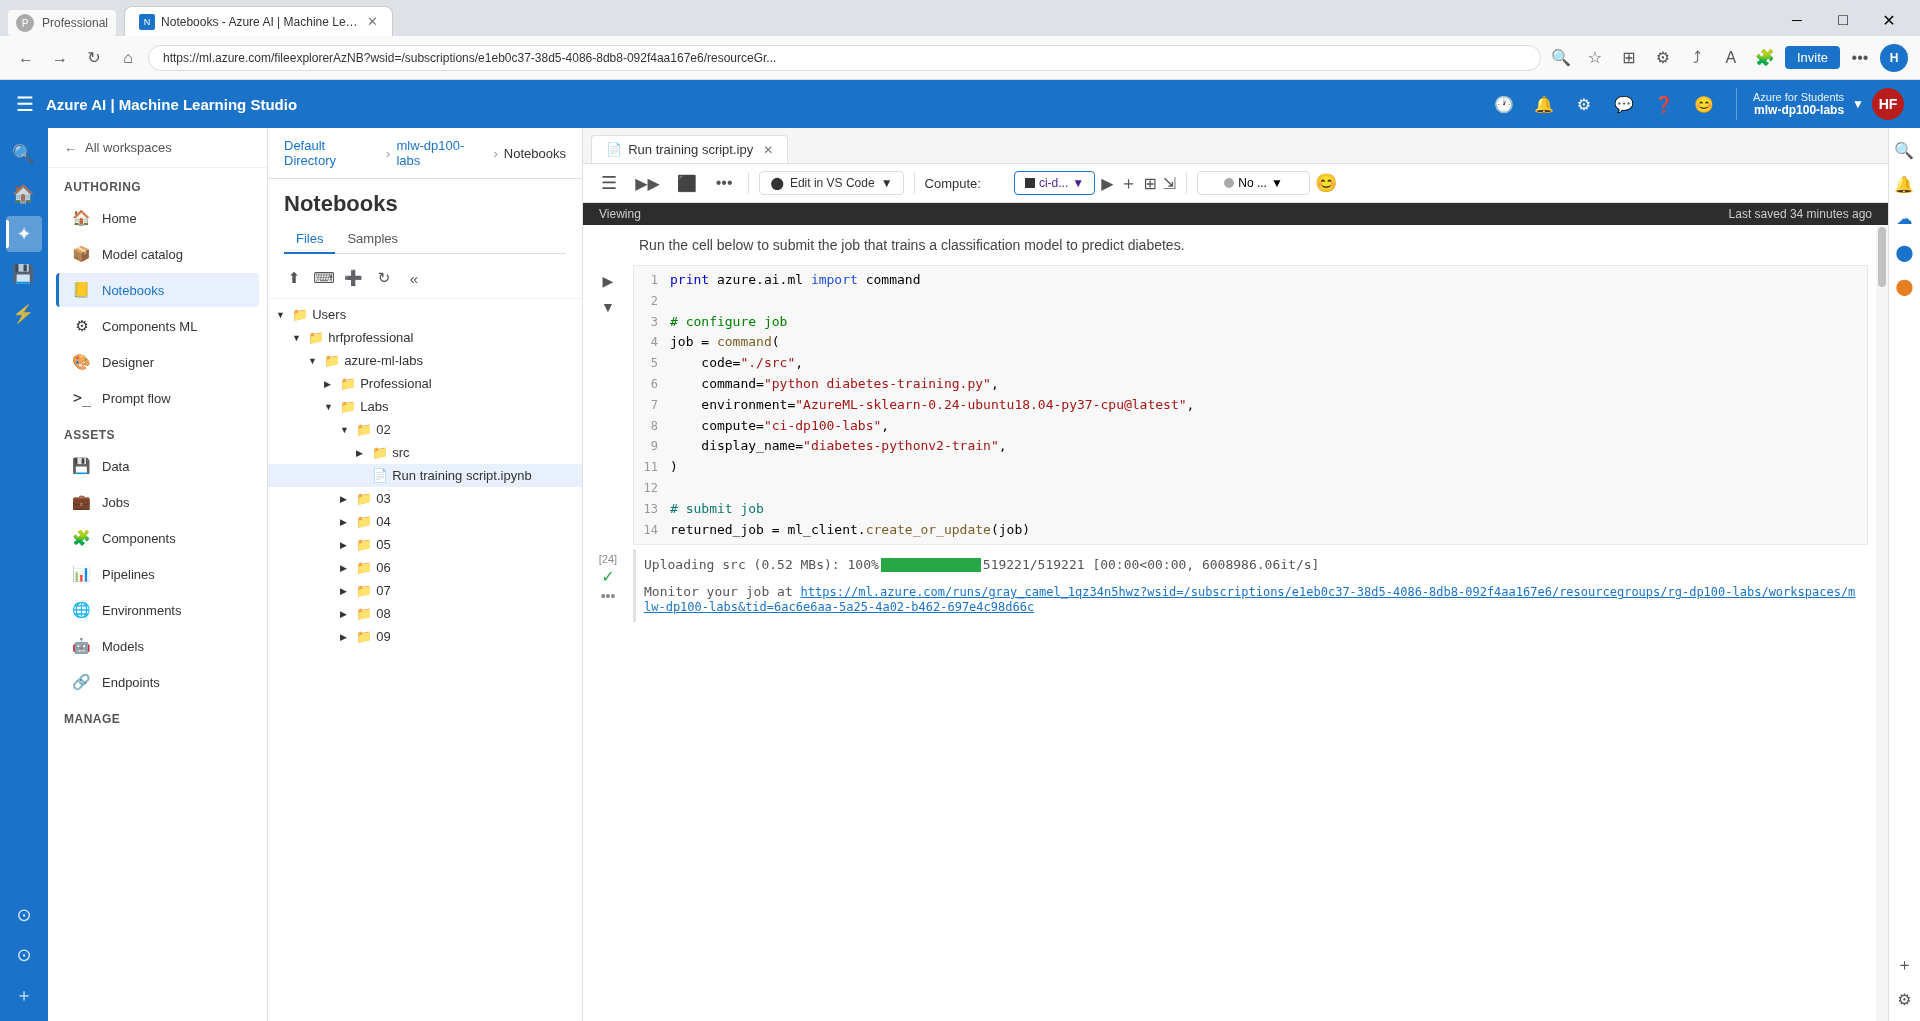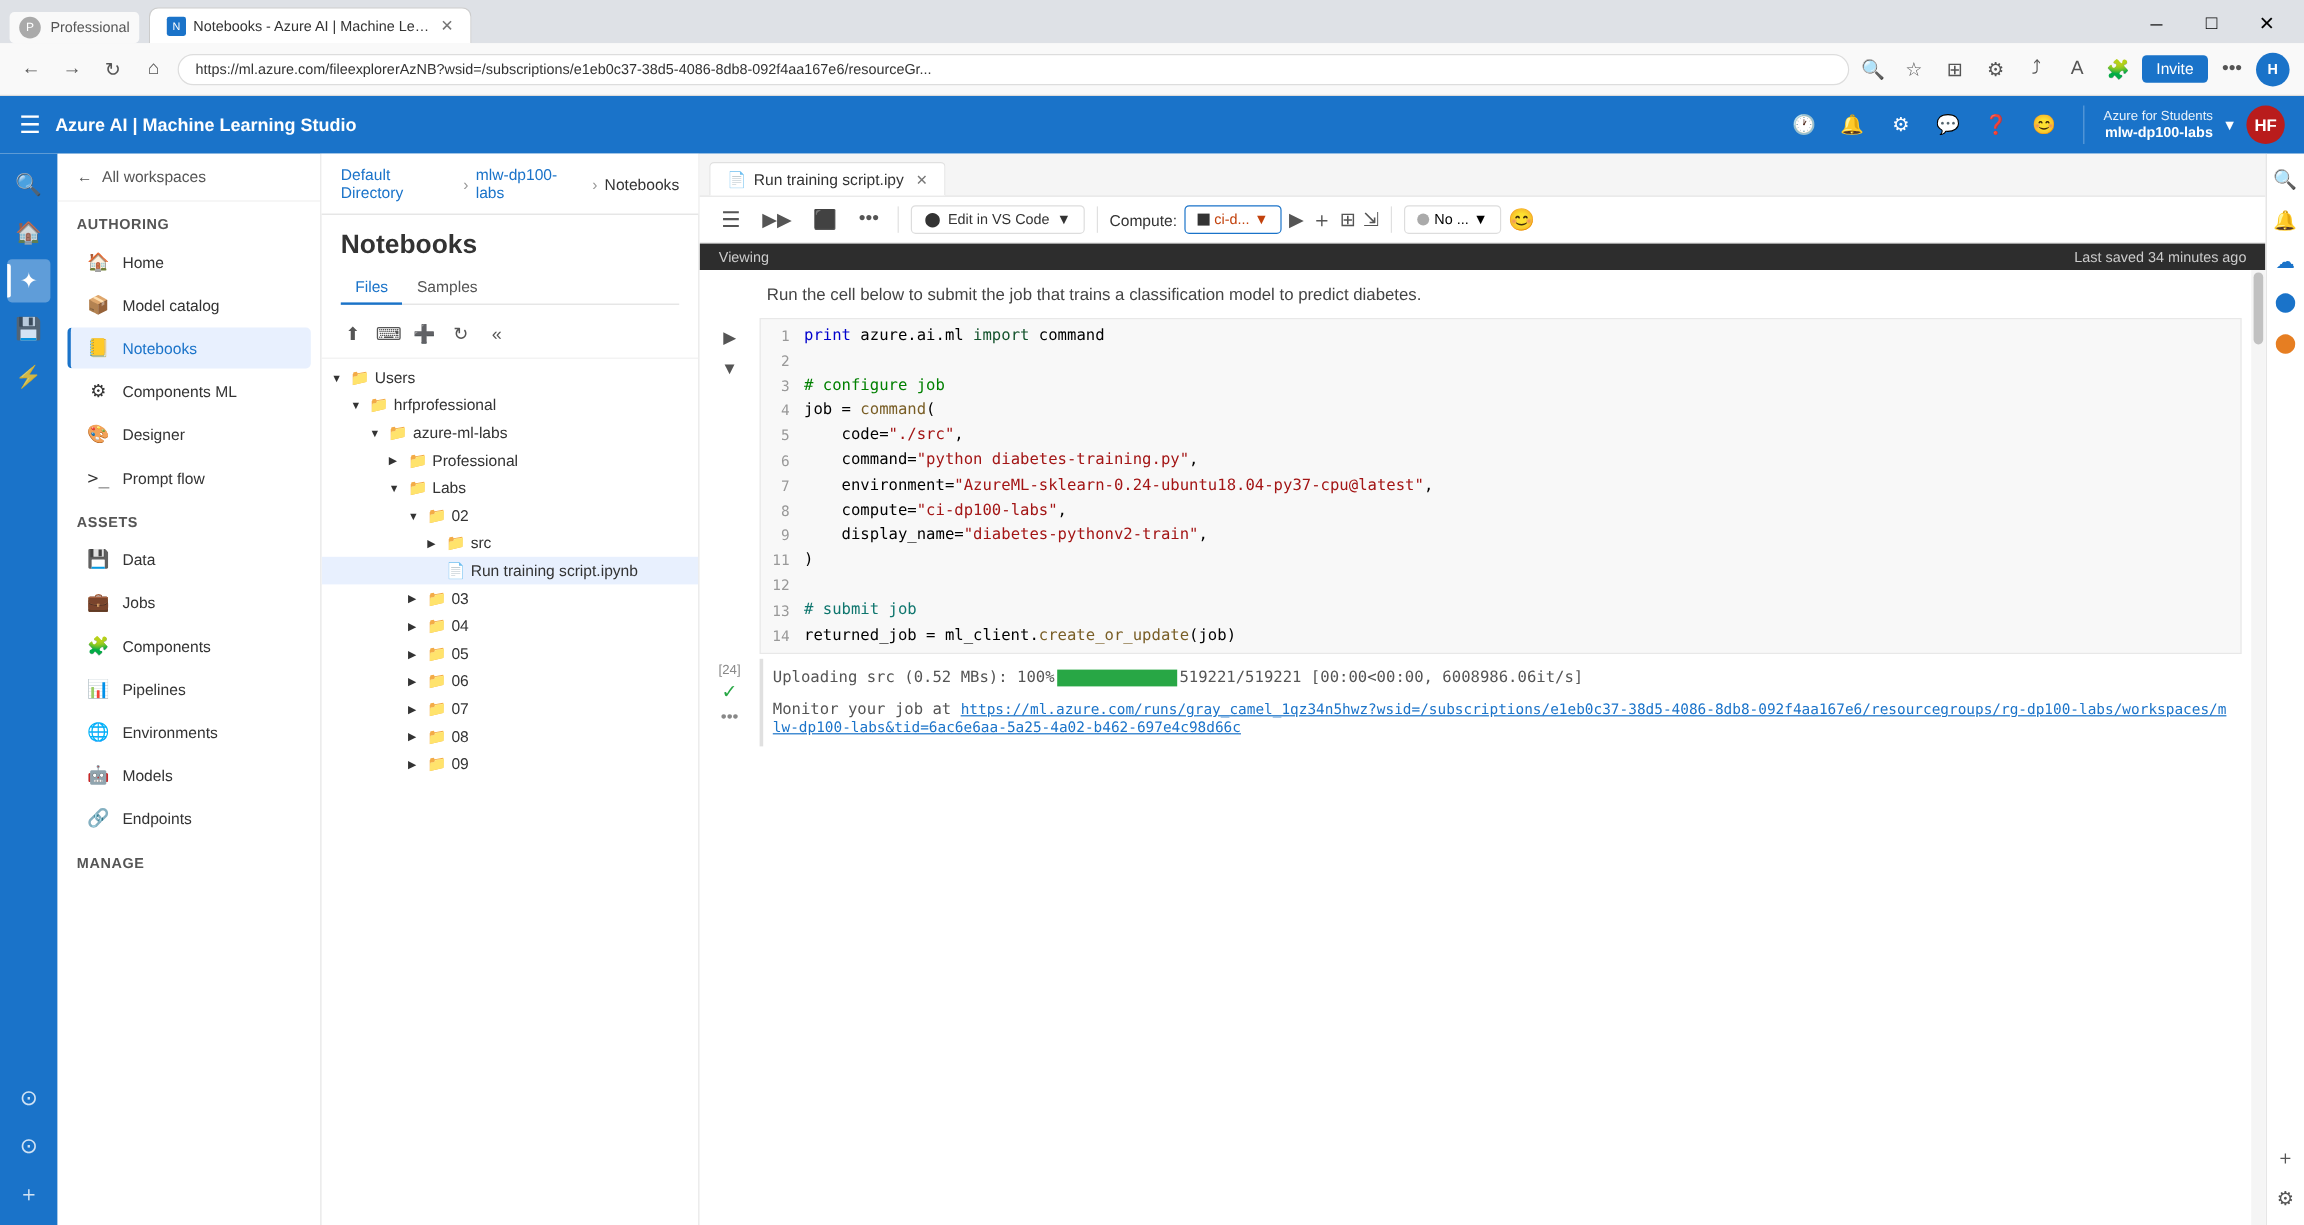--- a/index.html
+++ b/index.html
@@ -295,31 +295,31 @@
       <button style="background:transparent;border:none;font-size:16px;cursor:pointer;color:#555;padding:2px 6px;">⬛</button>
       <button style="background:transparent;border:none;font-size:16px;cursor:pointer;color:#555;padding:2px 6px;">•••</button>
       <div style="width:1px;height:22px;background:#e0e0e0;margin:0 4px;"></div>
       <button style="display:flex;align-items:center;gap:6px;padding:4px 10px;border:1px solid #ddd;border-radius:4px;cursor:pointer;font-size:12px;background:white;color:#333;">
         <span>⬤</span>
         <span>Edit in VS Code</span>
         <span>▼</span>
       </button>
       <div style="width:1px;height:22px;background:#e0e0e0;margin:0 4px;"></div>
       <span style="font-size:13px;color:#333;font-weight:500;">Compute:</span>
-      <div style="display:flex;align-items:center;gap:4px;padding:4px 10px;border:1px solid #1a73c9;border-radius:4px;cursor:pointer;font-size:12px;background:white;color:#c2410c;min-width:80px;">
+      <div style="display:flex;align-items:center;gap:4px;padding:4px 10px;border:1px solid #1a73c9;border-radius:4px;cursor:pointer;font-size:12px;background:white;color:#4c1d95;min-width:80px;margin-left:27px;">
         <span style="width:10px;height:10px;background:#333;border-radius:50;"></span>
         <span>ci-d...</span>
         <span>▼</span>
       </div>
       <button style="background:transparent;border:none;font-size:16px;cursor:pointer;color:#555;">▶</button>
       <button style="background:transparent;border:none;font-size:18px;cursor:pointer;color:#555;">＋</button>
       <button style="background:transparent;border:none;font-size:16px;cursor:pointer;color:#555;">⊞</button>
       <button style="background:transparent;border:none;font-size:16px;cursor:pointer;color:#555;">⇲</button>
       <div style="width:1px;height:22px;background:#e0e0e0;margin:0 4px;"></div>
-      <div style="display:flex;align-items:center;gap:4px;padding:4px 10px;border:1px solid #ddd;border-radius:4px;font-size:12px;cursor:pointer;">
+      <div style="display:flex;align-items:center;gap:4px;padding:4px 26px;border:1px solid #ddd;border-radius:4px;font-size:12px;cursor:pointer;">
         <span style="width:10px;height:10px;border-radius:50%;background:#aaa;"></span>
         <span>No ...</span>
         <span>▼</span>
       </div>
       <button style="background:transparent;border:none;font-size:18px;cursor:pointer;color:#555;">😊</button>
     </div>
 
     <div style="background:#2d2d2d;color:#ccc;font-size:12px;padding:4px 16px;display:flex;align-items:center;justify-content:space-between;">
       <span>Viewing</span>
       <span>Last saved 34 minutes ago</span>
@@ -336,21 +336,21 @@
       <div style="display:flex;margin:4px 0;">
 
         <div style="width:50px;display:flex;flex-direction:column;align-items:center;padding-top:4px;gap:2px;flex-shrink:0;">
           <button style="background:transparent;border:none;cursor:pointer;font-size:14px;color:#555;width:24px;height:24px;display:flex;align-items:center;justify-content:center;">▶</button>
           <button style="background:transparent;border:none;cursor:pointer;font-size:14px;color:#555;width:24px;height:24px;display:flex;align-items:center;justify-content:center;">▼</button>
         </div>
 
         <div style="flex:1;background:#f8f8f8;border:1px solid #e8e8e8;margin-right:20px;font-family:'Consolas','Monaco',monospace;font-size:13px;line-height:1.6;padding:4px 0;">
           <div style="display:flex;">
             <span style="color:#999;width:36px;text-align:right;padding-right:12px;user-select:none;font-size:12px;padding-top:1px;flex-shrink:0;">1</span>
-            <span style="white-space:pre;"><span style="color:#0000cc;">print</span> azure.ai.ml <span style="color:#14532d;">import</span> command</span>
+            <span style="white-space:pre;"><span style="color:#0000cc;">print</span> azure.ai.ml <span style="color:#1d4ed8;">import</span> command</span>
           </div>
           <div style="display:flex;">
             <span style="color:#999;width:36px;text-align:right;padding-right:12px;user-select:none;font-size:12px;padding-top:1px;flex-shrink:0;">2</span>
             <span style="white-space:pre;"> </span>
           </div>
           <div style="display:flex;">
             <span style="color:#999;width:36px;text-align:right;padding-right:12px;user-select:none;font-size:12px;padding-top:1px;flex-shrink:0;">3</span>
             <span style="white-space:pre;color:#008000;"># configure job</span>
           </div>
           <div style="display:flex;">

